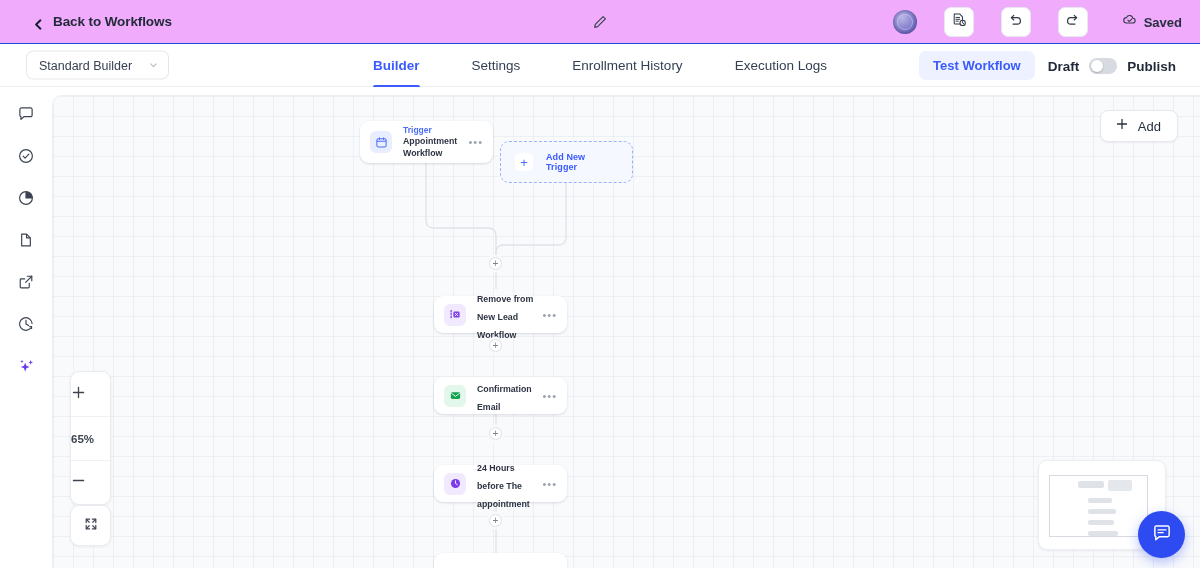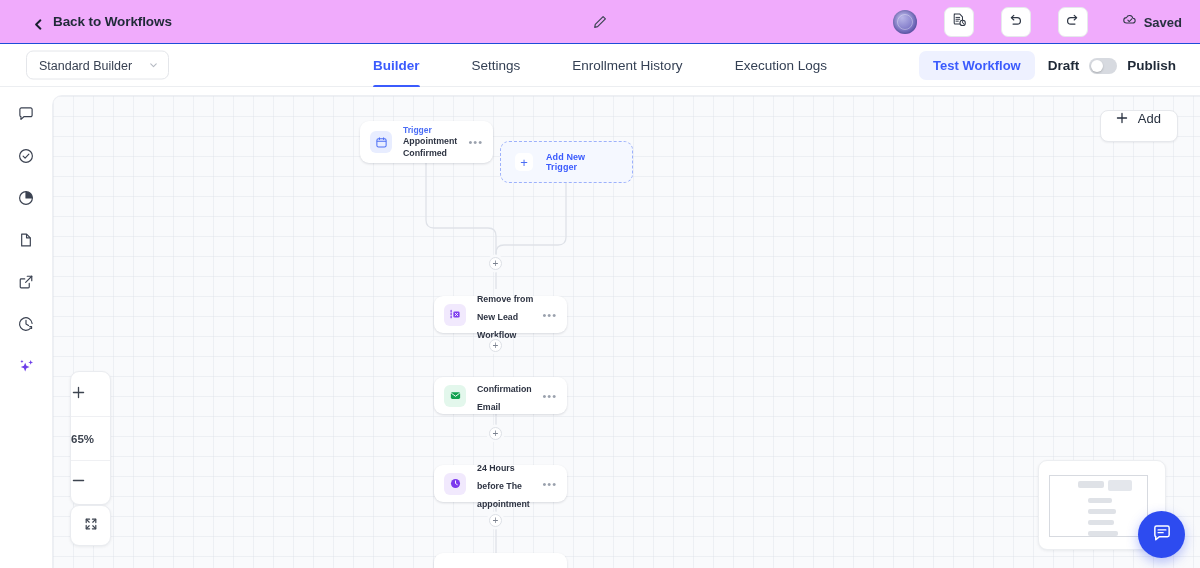--- a/index.html
+++ b/index.html
@@ -84,21 +84,21 @@
   }
   .tabbar-right {
     position:absolute; right:24px; top:0; height:43px;
     display:flex; align-items:center; gap:13px;
   }
   .test-workflow {
     background:#eef1ff; color:#3b5bfd; font-size:13px; font-weight:600;
     padding:7px 14px; border-radius:7px; cursor:pointer; border:none;
     font-family:"Liberation Sans", sans-serif;
   }
-  .pub-group { display:flex; align-items:center; gap:10px; }
+  .pub-group { display:flex; align-items:flex-end; gap:10px; }
   .pub-label { font-size:13.5px; font-weight:700; color:#1f2937; }
   .toggle {
     width:28px; height:16px; border-radius:9px; background:#d7dae0;
     position:relative; cursor:pointer;
   }
   .toggle .knob {
     position:absolute; left:2px; top:2px; width:12px; height:12px;
     border-radius:50%; background:#fff; box-shadow:0 1px 2px rgba(0,0,0,.22);
   }
 
@@ -194,21 +194,21 @@
     background:#fff; border:1px solid #eaecf0; border-radius:9px;
     box-shadow:0 1px 3px rgba(16,24,40,.07);
     display:flex; align-items:center; justify-content:center; cursor:pointer;
   }
 
   
   .add-btn {
     position:absolute; right:22px; top:14px; height:32px;
     background:#fff; border:1px solid #e6e8ec; border-radius:8px;
     box-shadow:0 1px 2px rgba(16,24,40,.06);
-    display:flex; gap:9px; padding:0 16px 0 14px;
+    display:flex; align-items:center; gap:9px; padding:0 16px 0 14px;
     cursor:pointer;
   }
   .add-btn-label { font-size:13px; color:#27303f; font-weight:500; }
 
   
   .minimap {
     position:absolute; right:34px; bottom:18px; width:128px; height:90px;
     background:#fff; border:1px solid #eceef1; border-radius:9px;
     box-shadow:0 1px 3px rgba(16,24,40,.07); overflow:hidden;
   }
@@ -422,21 +422,21 @@
       <div class="node" style="left:307px; top:25px; width:133px; height:42px;">
         <span class="node-ic blue">
           <svg width="13" height="13" viewBox="0 0 16 16" fill="none">
             <rect x="2.3" y="3.4" width="11.4" height="10.2" rx="2" stroke="#4c6ef5" stroke-width="1.25"></rect>
             <path d="M2.3 6.4h11.4" stroke="#4c6ef5" stroke-width="1.25"></path>
             <path d="M5.4 2.2v2.2M10.6 2.2v2.2" stroke="#4c6ef5" stroke-width="1.25" stroke-linecap="round"></path>
           </svg>
         </span>
         <span class="node-txt">
           <span class="node-sub" style="display:block">Trigger</span>
-          <span class="node-title" style="display:block">Appointment Confirmed</span>
+          <span class="node-title" style="display:block">Appointment Workflow</span>
         </span>
         <span class="dots">•••</span>
       </div>
 
       <div class="add-trigger-node" style="left:447px; top:45px; width:133px; height:42px;">
         <span class="add-trigger-plus">+</span>
         <span class="add-trigger-label">Add New Trigger</span>
       </div>
 
       <div class="wire-plus" style="left:436px; top:161px;">+</div>

